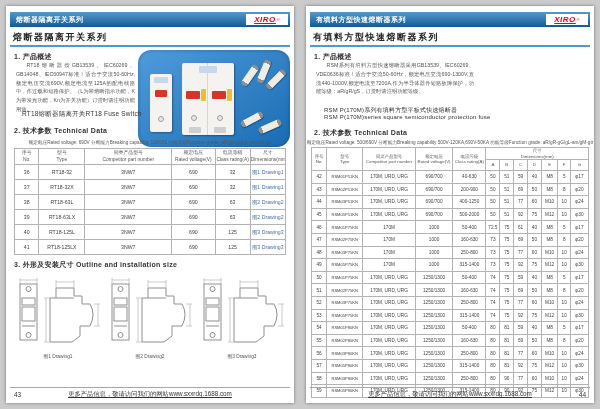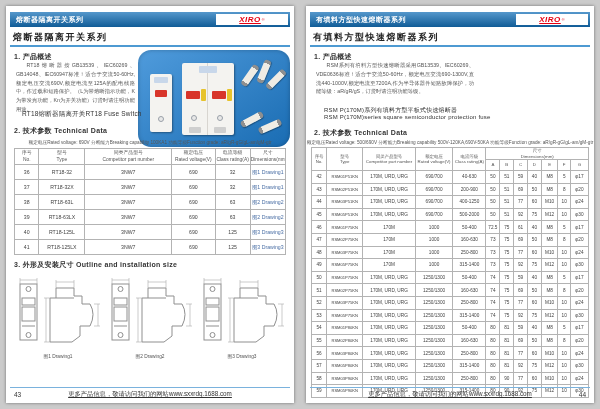--- a/index.html
+++ b/index.html
@@ -7,21 +7,21 @@
        font-family:"Liberation Sans","DejaVu Sans",sans-serif;}
   .page{position:absolute;top:6px;width:288px;height:397px;background:#fff;
         box-shadow:0 0 3px rgba(0,0,0,.45)}
   #page-left{left:6px}
   #page-right{left:306px}
 
   .bar{position:absolute;top:6px;left:4px;right:4px;height:15px;display:flex;align-items:center;
        background:linear-gradient(180deg,rgba(255,255,255,.28),rgba(0,0,0,.18)),var(--accent_blue)}
   .bar-label{flex:1;color:#fff;font-size:7px;font-weight:bold;padding-left:6px;letter-spacing:.5px}
   .logo-box{background:#fff;height:11px;min-width:38px;margin-right:2px;display:flex;
-            align-items:center;justify-content:center;padding:0 17px}
+            align-items:center;justify-content:center;padding:0 2px}
   .logo-text{color:var(--logo_red);font-size:8px;font-weight:bold;font-style:italic;
              text-decoration:underline;letter-spacing:.5px}
   .logo-reg{color:var(--logo_red);font-size:4px;vertical-align:super;margin-left:1px}
 
   .title{position:absolute;top:25px;left:7px;font-size:9px;font-weight:bold;color:#222;letter-spacing:1.5px}
   .title-rule{position:absolute;top:39px;left:4px;right:4px;height:1.5px;background:#4d9ad2}
 
   .sec-head{position:absolute;font-size:7px;font-weight:bold;color:#333;letter-spacing:.3px}
   .para{position:absolute;font-size:5.3px;line-height:1.66;color:#555;text-align:justify;text-indent:2em}
   .prod-line{position:absolute;font-size:6.5px;color:#333;letter-spacing:.2px}

